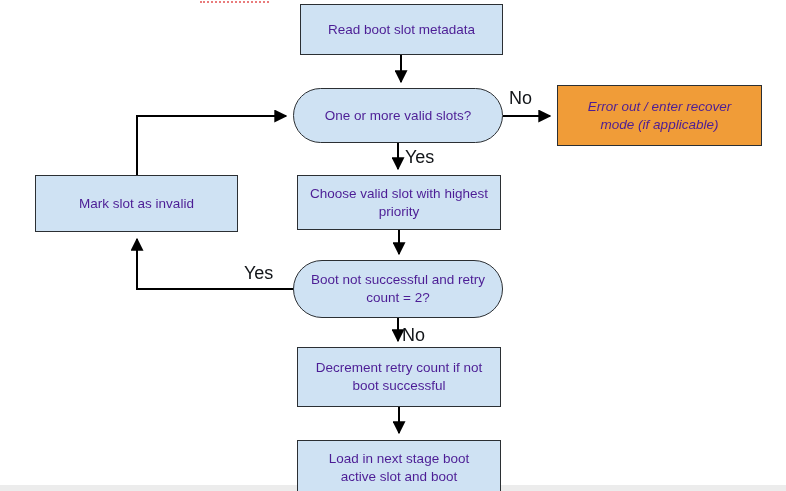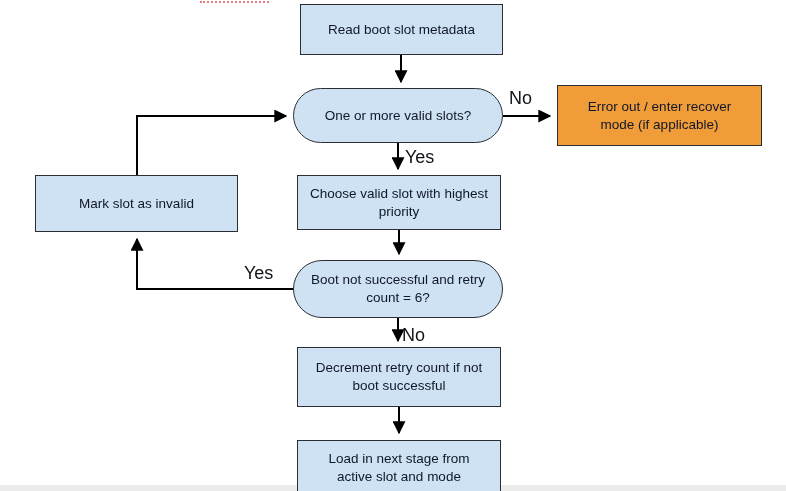--- a/index.html
+++ b/index.html
@@ -12,21 +12,21 @@
   *{margin:0;padding:0;box-sizing:border-box;}
   html,body{width:786px;height:491px;overflow:hidden;background:#ffffff;
     font-family:"Liberation Sans","DejaVu Sans",sans-serif;}
   .canvas{position:relative;width:786px;height:491px;background:#ffffff;}
   .edges{position:absolute;left:0;top:0;width:786px;height:491px;z-index:1;}
   .node{
     position:absolute;z-index:2;
     background:var(--node-fill);
     border:1.6px solid var(--node-border);
     display:flex;align-items:center;justify-content:center;
-    text-align:center;font-size:13.5px;line-height:1.3;color:#0f172a;
+    text-align:center;font-size:13.5px;line-height:1.3;color:#4c1d95;
     padding:4px 12px;
   }
   .pill{border-radius:999px;}
   .error{background:var(--error-fill);}
   .edge-label{
     position:absolute;z-index:3;font-size:18px;color:#111418;white-space:nowrap;
   }
   .annotation-dots{
     position:absolute;left:200px;top:1px;width:69px;height:0;
     border-top:2px dotted var(--annotation-dots);z-index:3;
@@ -63,42 +63,42 @@
   </svg>
 
   <div class="node" style="left:300px;top:4px;width:203px;height:51px;">
     <span>Read boot slot metadata</span>
   </div>
 
   <div class="node pill" style="left:293px;top:88px;width:210px;height:55px;">
     <span>One or more valid slots?</span>
   </div>
 
-  <div class="node error" style="left:557px;top:85px;width:205px;height:61px;">
+  <div class="node error" style="left:557px;top:85px;width:205px;height:61px;font-style:italic;">
     <span>Error out / enter recover mode (if applicable)</span>
   </div>
 
   <div class="node" style="left:35px;top:175px;width:203px;height:57px;">
     <span>Mark slot as invalid</span>
   </div>
 
   <div class="node" style="left:297px;top:175px;width:204px;height:55px;">
     <span>Choose valid slot with highest priority</span>
   </div>
 
   <div class="node pill" style="left:293px;top:260px;width:210px;height:58px;">
-    <span>Boot not successful and retry count = 6?</span>
+    <span>Boot not successful and retry count = 2?</span>
   </div>
 
   <div class="node" style="left:297px;top:347px;width:204px;height:60px;">
     <span>Decrement retry count if not boot successful</span>
   </div>
 
   <div class="node" style="left:297px;top:440px;width:204px;height:55px;">
-    <span>Load in next stage from active slot and mode</span>
+    <span>Load in next stage boot active slot and boot</span>
   </div>
 
   <div class="edge-label" style="left:509px;top:88px;">No</div>
 
   <div class="edge-label" style="left:405px;top:147px;">Yes</div>
 
   <div class="edge-label" style="left:244px;top:263px;">Yes</div>
 
   <div class="edge-label" style="left:402px;top:325px;">No</div>
 

